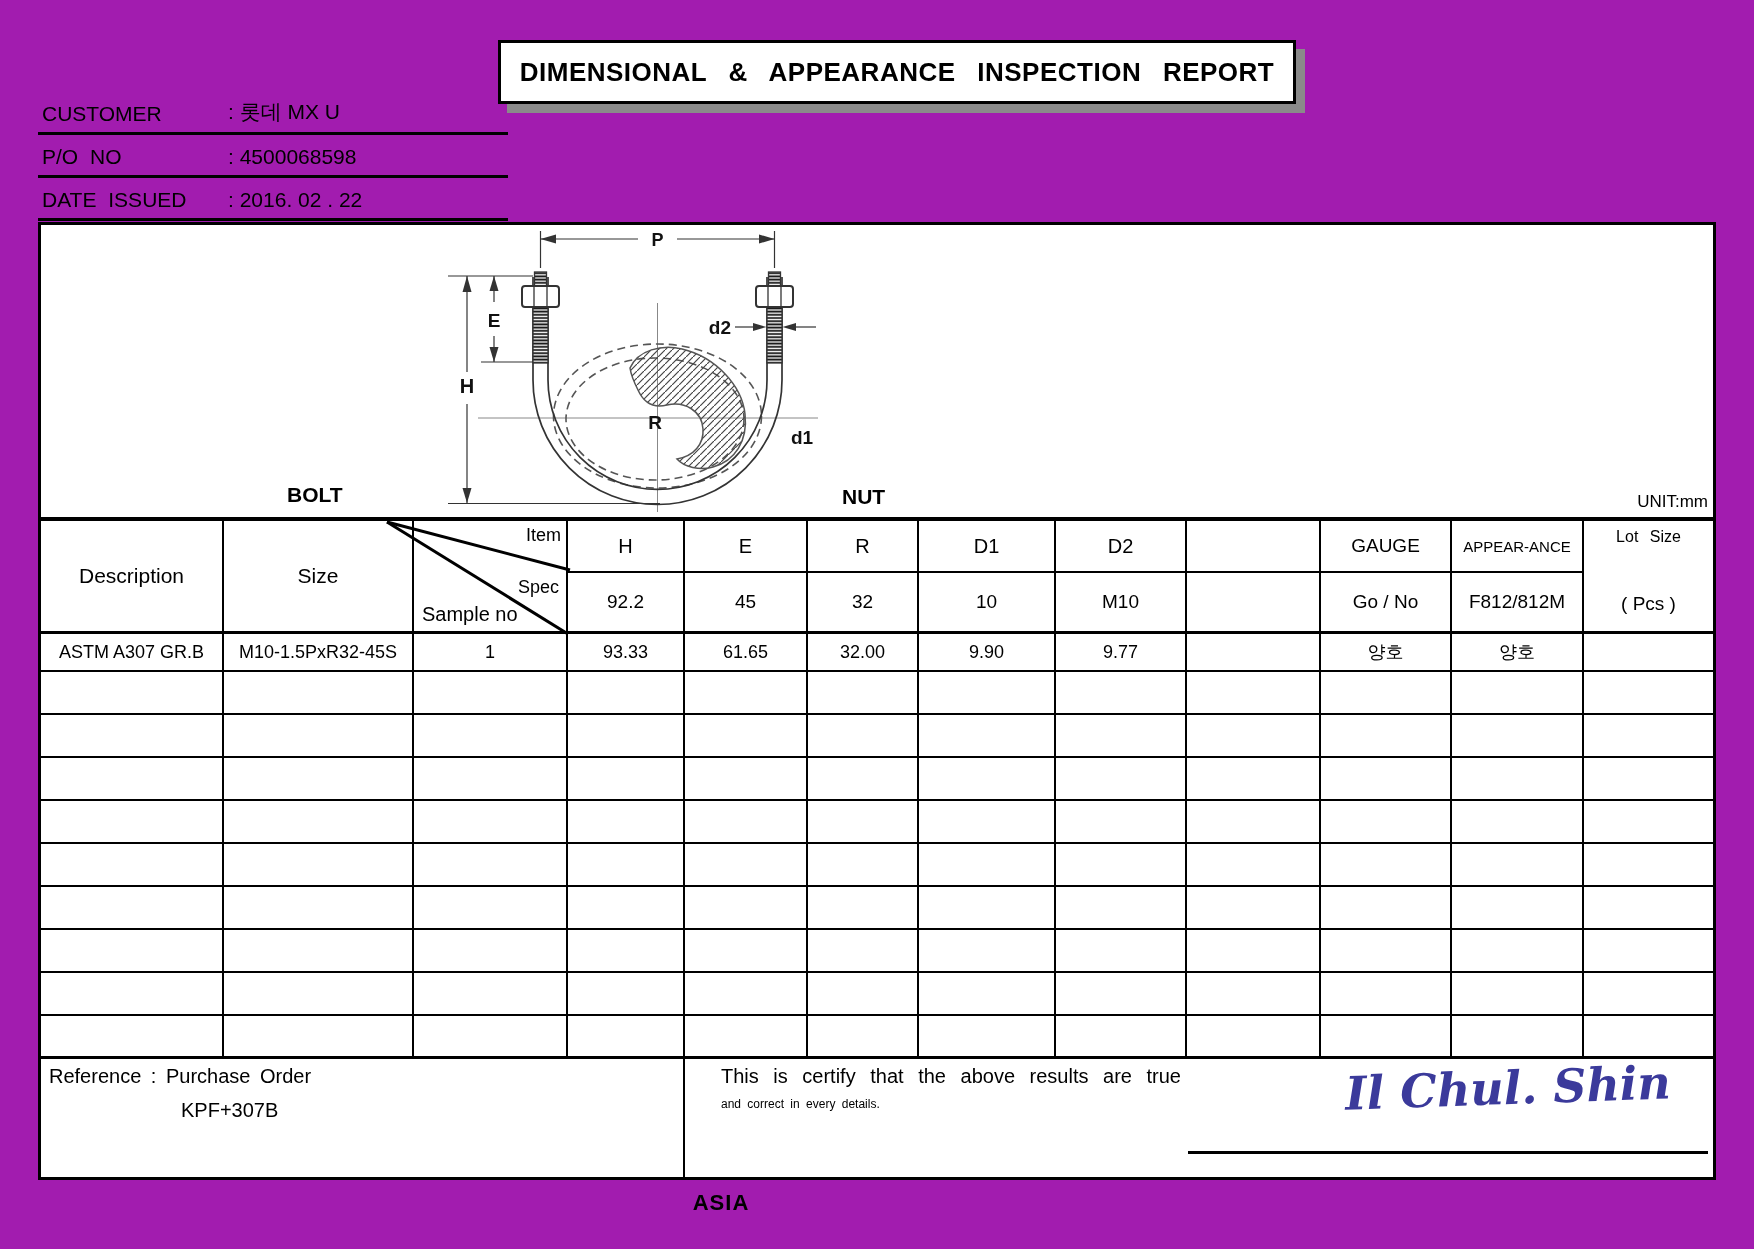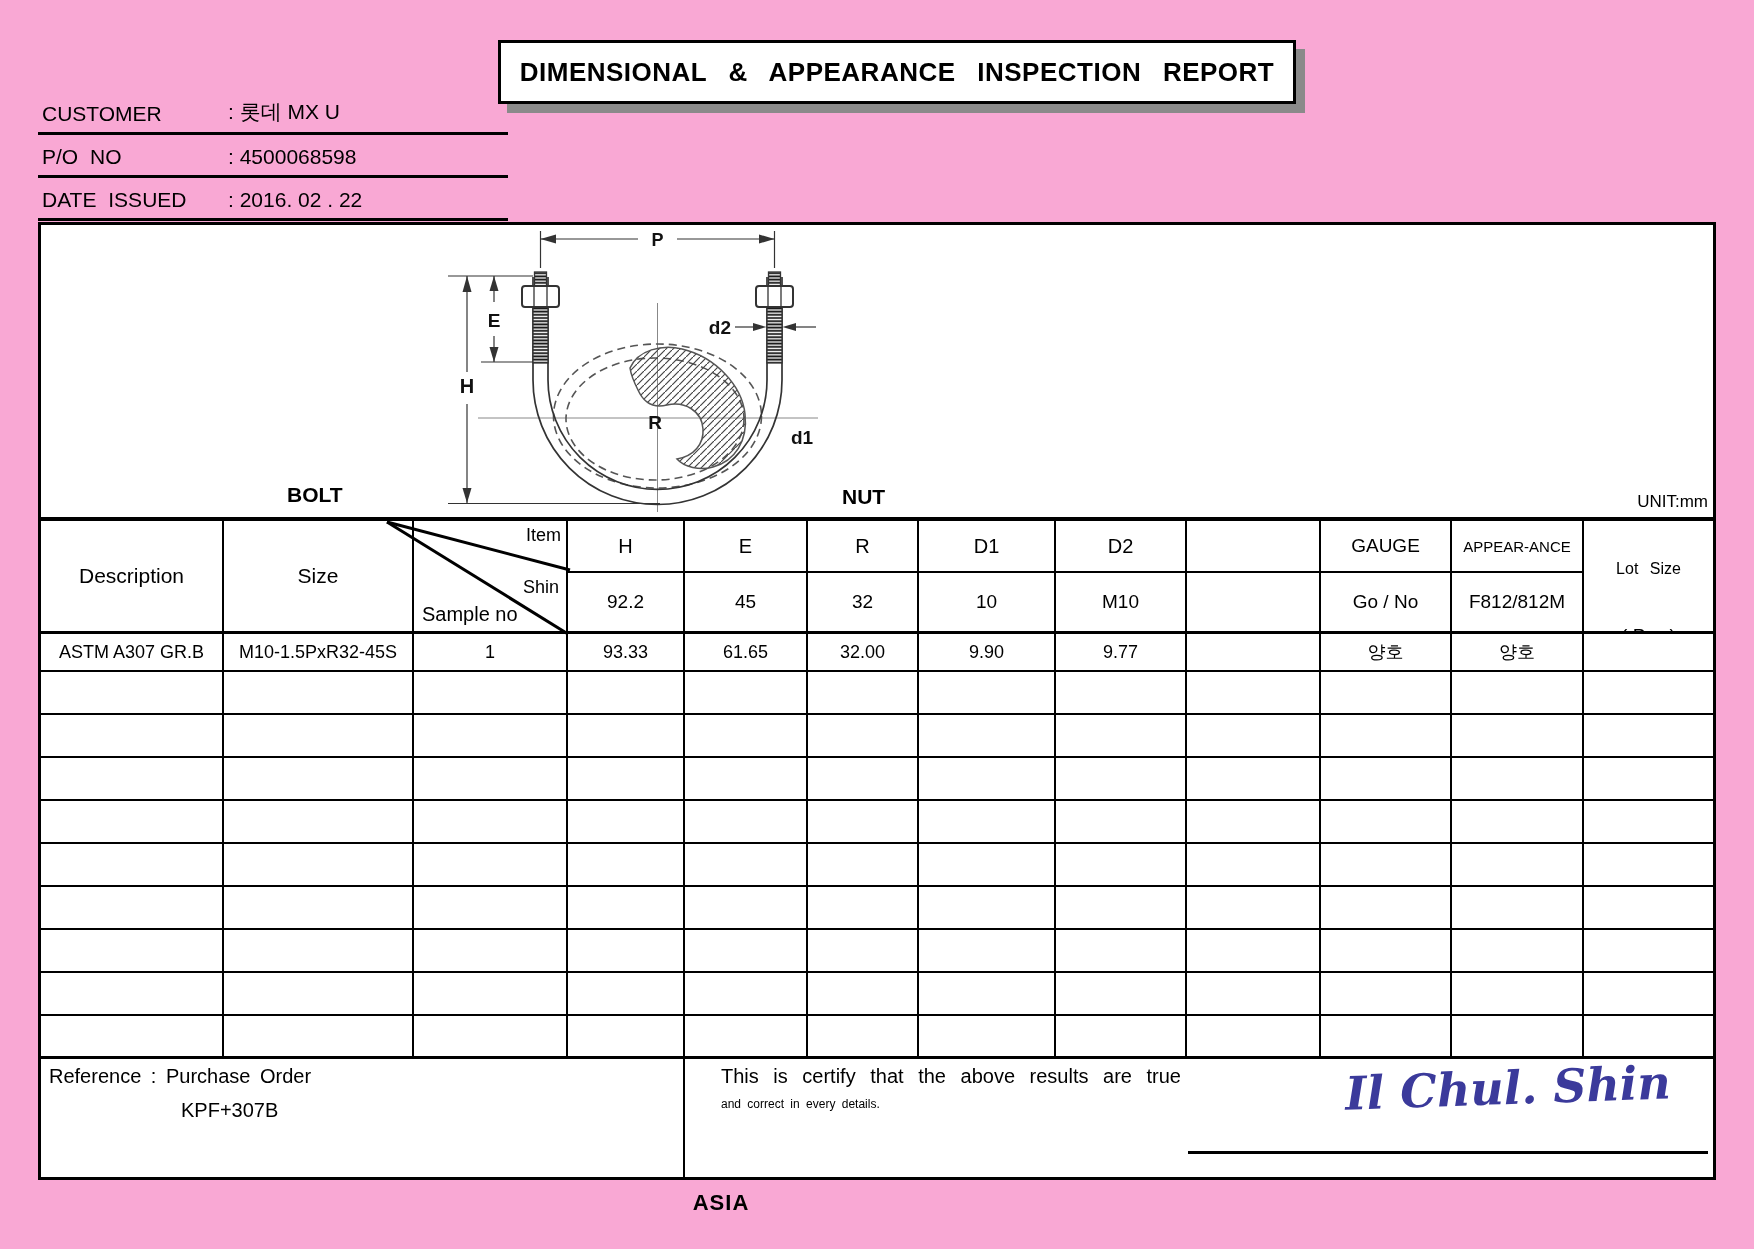--- a/index.html
+++ b/index.html
@@ -1,16 +1,16 @@
 <!DOCTYPE html>
 <html><head>
 <meta charset="utf-8">
 <style>
   html,body{margin:0;padding:0;background:#fff;}
-  .page{position:relative;width:1754px;height:1249px;background:#f9a8d4;overflow:hidden;
+  .page{position:relative;width:1754px;height:1249px;background:#a21caf;overflow:hidden;
         font-family:"Liberation Sans",sans-serif;color:#000;}
 
   
   .title-box{position:absolute;left:498px;top:40px;width:792px;height:58px;
     border:3px solid #000;box-shadow:9px 9px 0 0 #8a8a8a;background:#fff;
     display:flex;align-items:center;justify-content:center;}
   .title-box span{font-size:26px;font-weight:bold;word-spacing:14px;letter-spacing:.5px;}
 
   
   .info-row{position:absolute;left:38px;width:470px;height:43px;border-bottom:3px solid #000;}
@@ -31,21 +31,21 @@
   .cell{border-right:2px solid #000;border-bottom:2px solid #000;box-sizing:border-box;
     display:flex;align-items:center;justify-content:center;overflow:hidden;}
   .cell.c12{border-right:none;}
   .cell.thick{border-bottom-width:3px;}
   .cell.nob{border-bottom:none;}
   .fs21{font-size:21px}.fs20{font-size:20px}.fs19{font-size:19px}.fs18{font-size:18px}.fs15{font-size:15px}
   .corner{position:relative;}
   .corner .item{position:absolute;right:5px;top:4px;font-size:18px;}
   .corner .spec{position:absolute;right:7px;top:56px;font-size:18px;}
   .corner .sample{position:absolute;left:8px;bottom:5px;font-size:20px;}
-  .lot{position:relative;margin-top:32px;}
+  .lot{position:relative;}
   .lot .l1{position:absolute;left:0;right:0;top:7px;text-align:center;font-size:16px;word-spacing:7px;}
   .lot .l2{position:absolute;left:0;right:0;top:72px;text-align:center;font-size:19px;}
 
   
   .refcell{position:relative;}
   .refcell .r1{position:absolute;left:8px;top:6px;font-size:20px;word-spacing:4px;}
   .refcell .r2{position:absolute;left:140px;top:40px;font-size:20px;}
   .certcell{position:relative;border-radius:23px;}
   .certcell .c1{position:absolute;left:36px;top:6px;font-size:20px;word-spacing:9px;}
   .certcell .c2{position:absolute;left:36px;top:38px;font-size:12px;word-spacing:3px;}
@@ -170,21 +170,21 @@
 
   <div class="fig-label" style="left:287px;top:483px">BOLT</div>
   <div class="fig-label" style="left:842px;top:485px">NUT</div>
   <div class="unit-label" style="left:1590px;top:492px;width:118px">UNIT:mm</div>
 
   <div class="grid">
     <div class="cell c1 thick fs21" style="grid-column:1;grid-row:1/span 2">Description</div>
     <div class="cell c2 thick fs21" style="grid-column:2;grid-row:1/span 2">Size</div>
     <div class="cell c3 thick corner" style="grid-column:3;grid-row:1/span 2">
       <span class="item">Item</span>
-      <span class="spec">Shin</span>
+      <span class="spec">Spec</span>
       <span class="sample">Sample no</span>
     </div>
     <div class="cell c4 fs20" style="grid-column:4;grid-row:1">H</div>
     <div class="cell c5 fs20" style="grid-column:5;grid-row:1">E</div>
     <div class="cell c6 fs20" style="grid-column:6;grid-row:1">R</div>
     <div class="cell c7 fs20" style="grid-column:7;grid-row:1">D1</div>
     <div class="cell c8 fs20" style="grid-column:8;grid-row:1">D2</div>
     <div class="cell c9 fs20" style="grid-column:9;grid-row:1"></div>
     <div class="cell c10 fs19" style="grid-column:10;grid-row:1">GAUGE</div>
     <div class="cell c11 fs15" style="grid-column:11;grid-row:1">APPEAR-ANCE</div>

